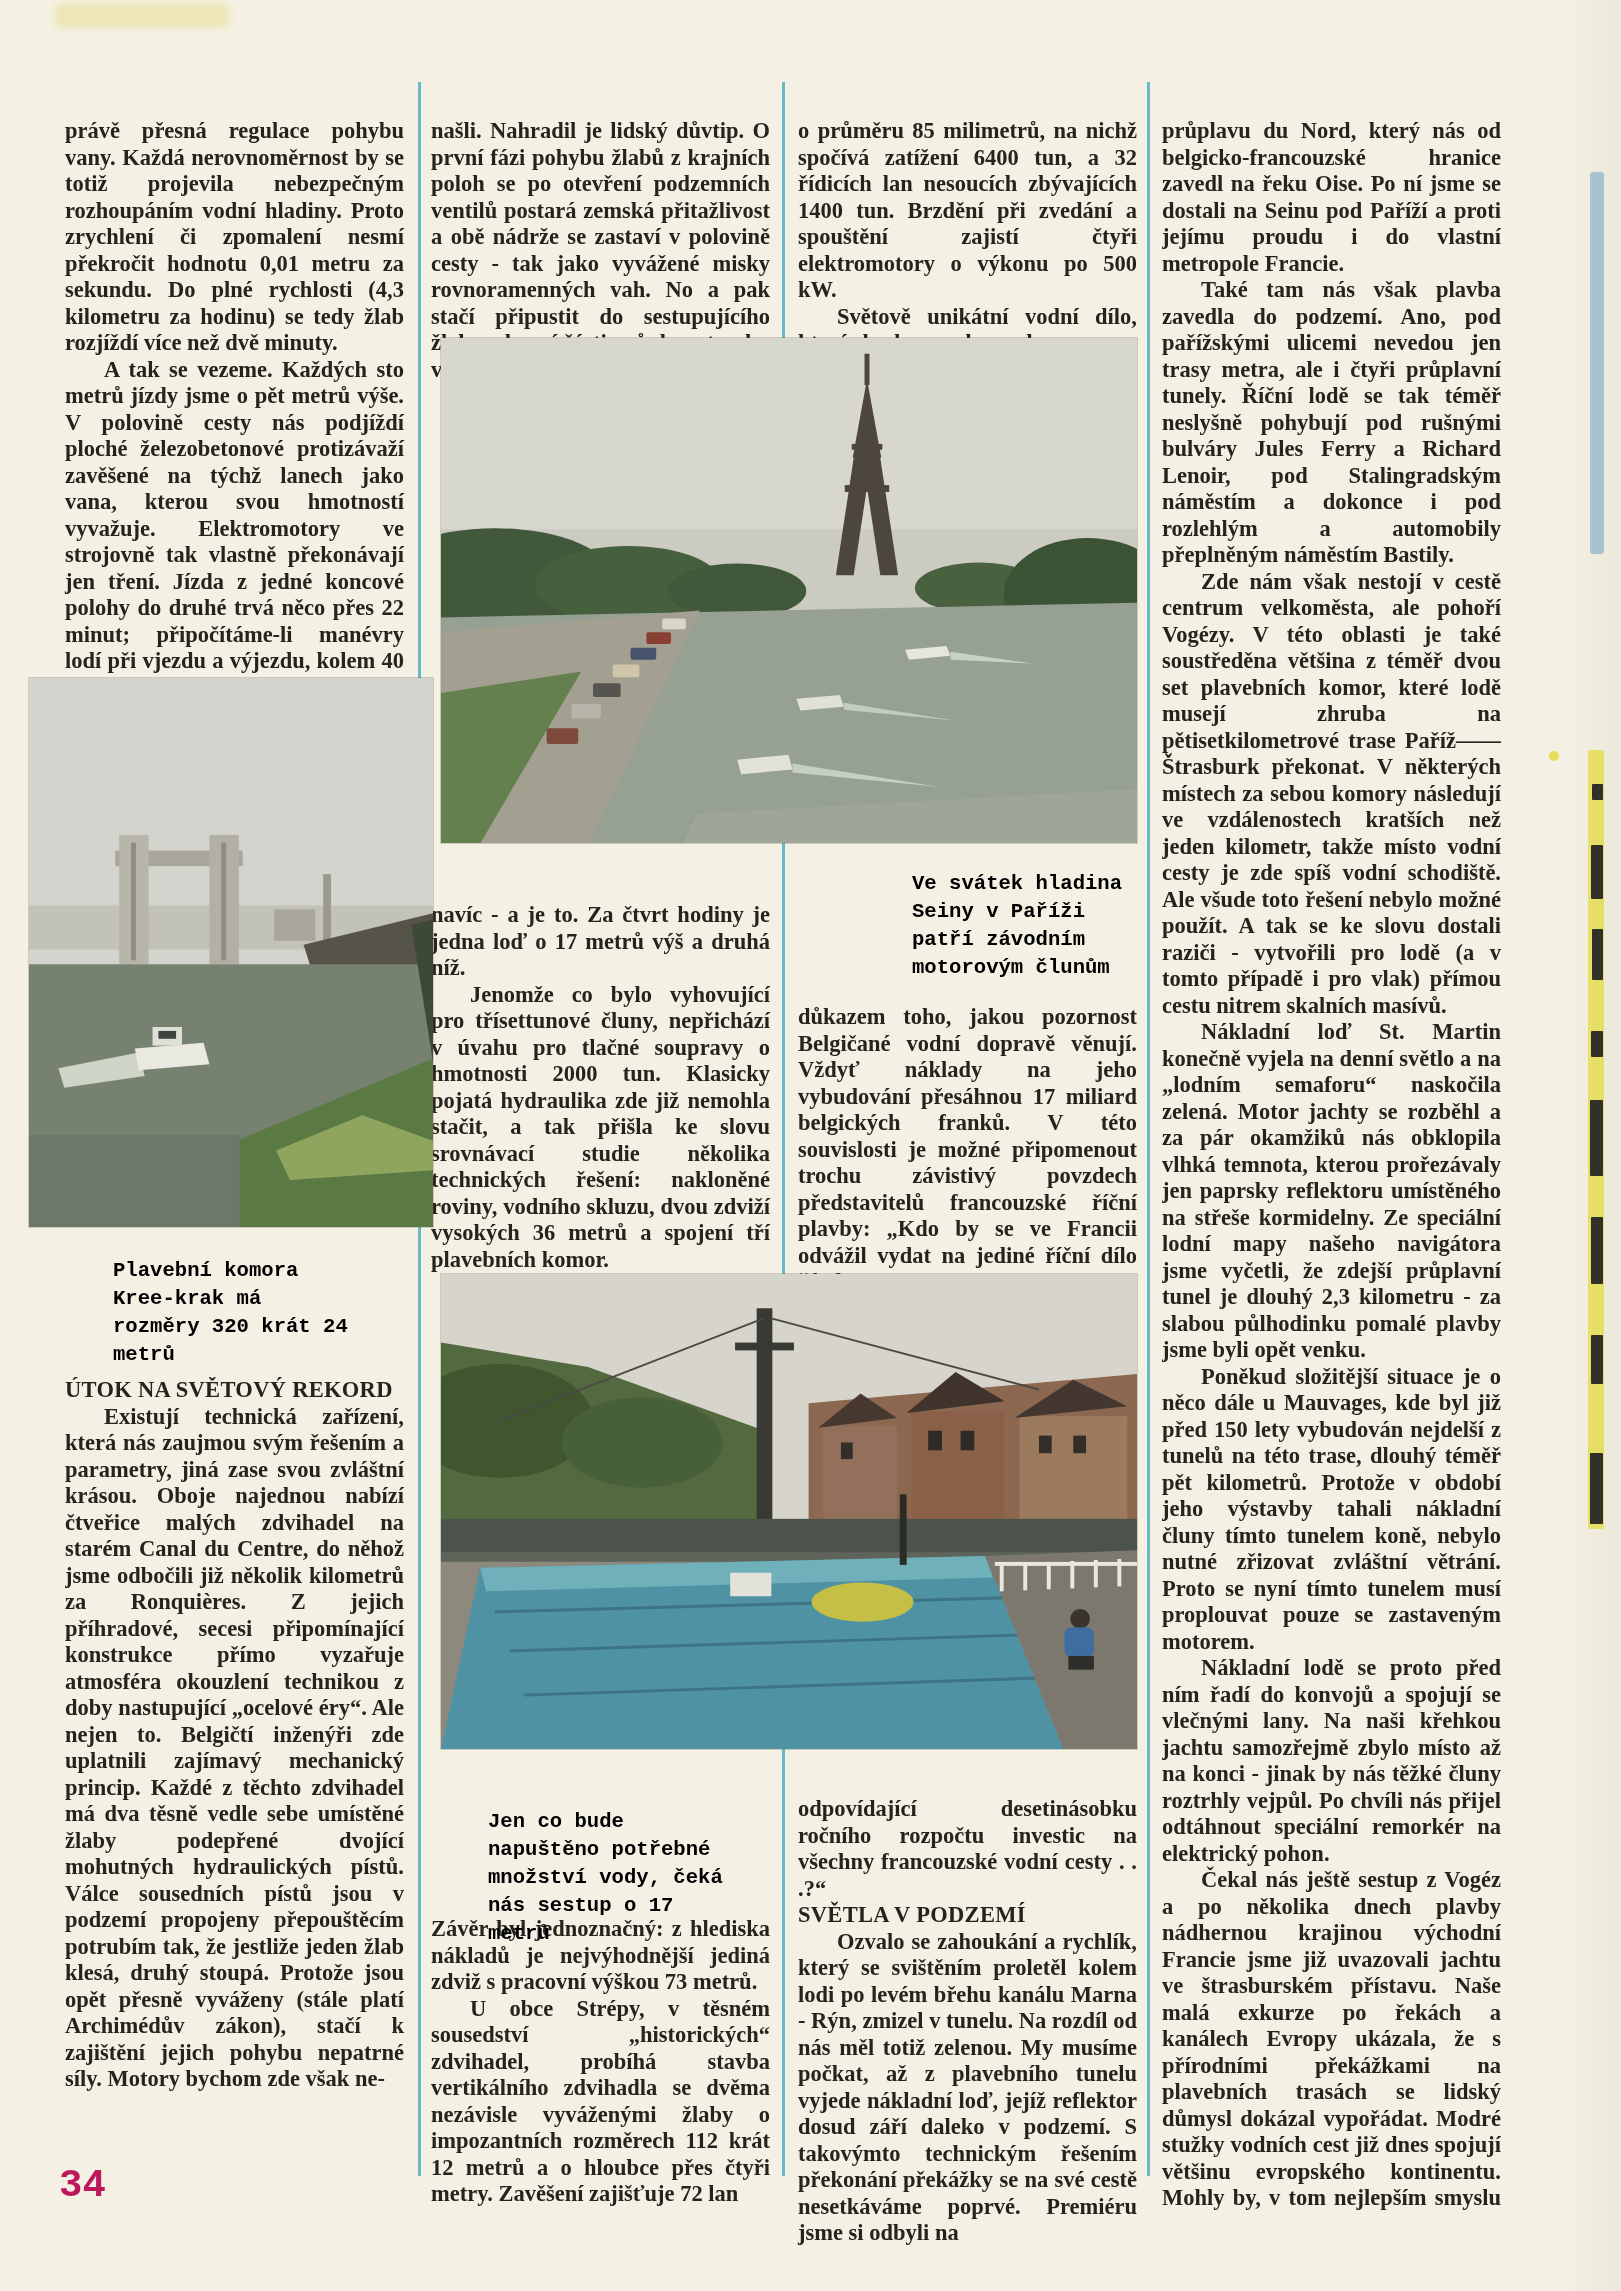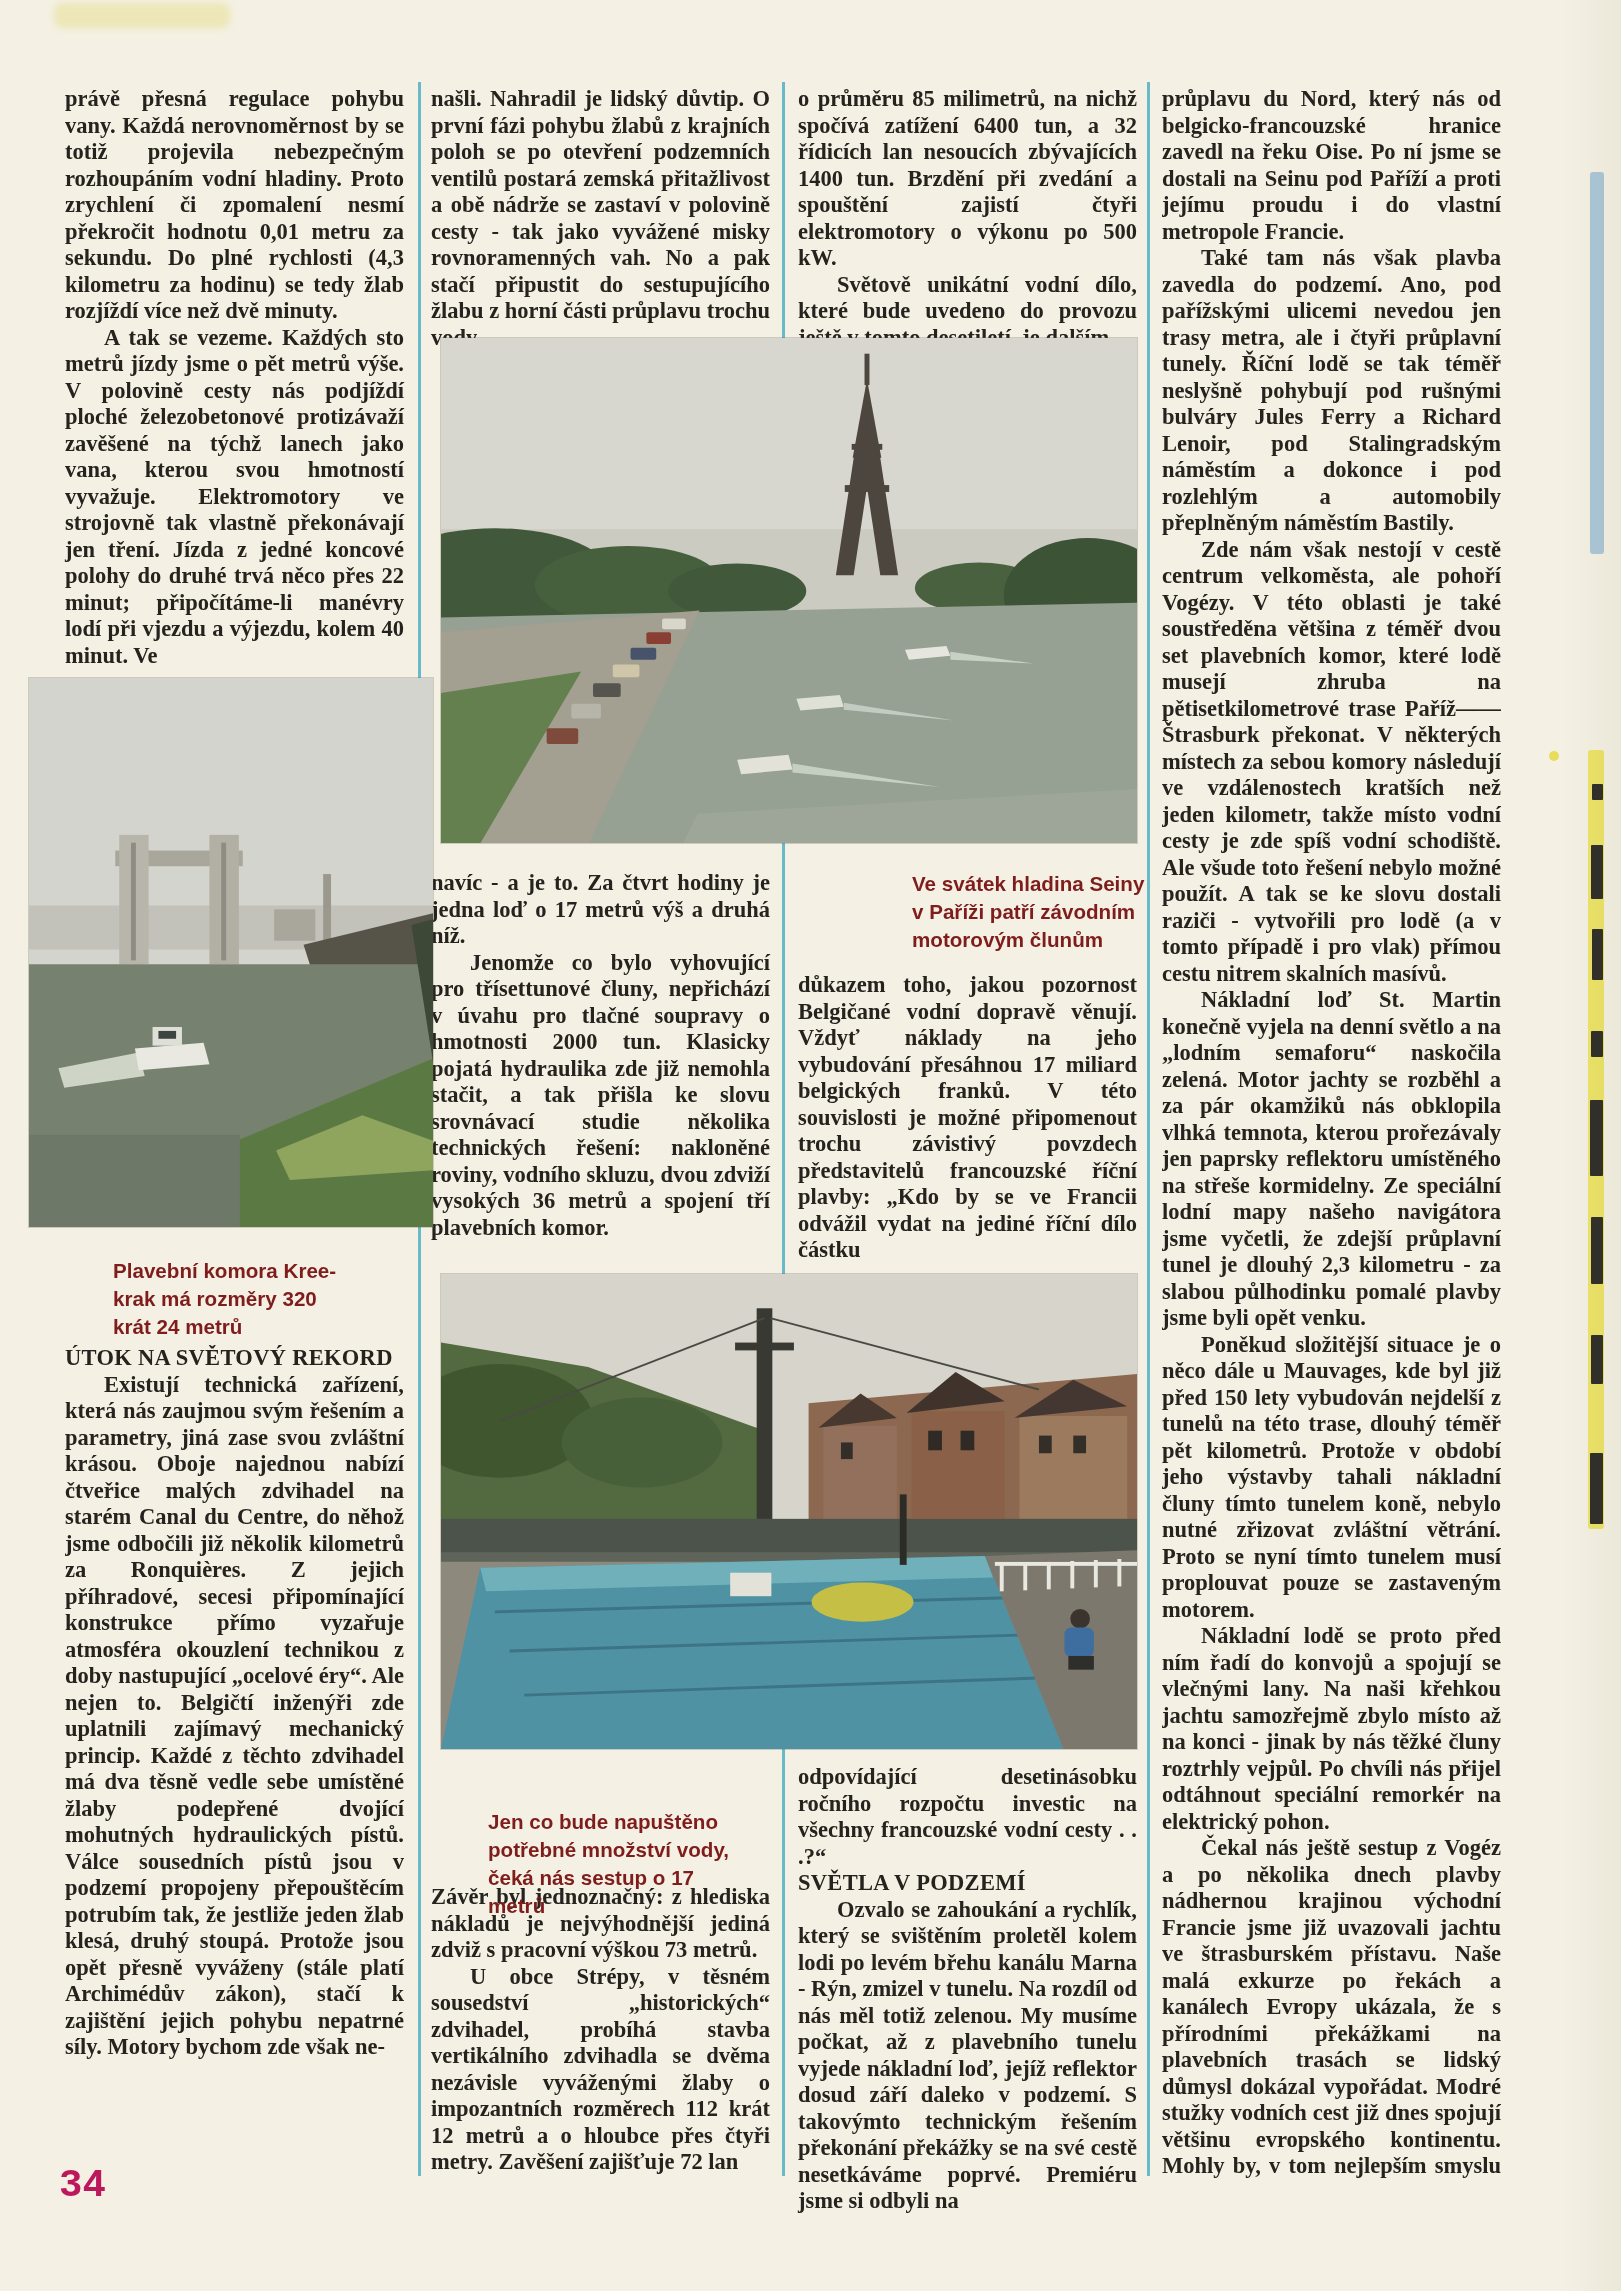--- a/index.html
+++ b/index.html
@@ -1,26 +1,26 @@
 <!DOCTYPE html>
 <html lang="cs"><head>
 <meta charset="utf-8">
 <style>
   html,body{margin:0;padding:0;background:#e9e5d7;}
   .page{position:relative;width:1621px;height:2292px;background:#f4f1e4;overflow:hidden;
         font-family:"Liberation Serif","DejaVu Serif",serif;color:#26231f;}
   .page::after{content:"";position:absolute;right:0;top:0;width:59px;height:100%;
         background:linear-gradient(to right, rgba(0,0,0,0) 0%, rgba(120,110,80,0.07) 100%);pointer-events:none;}
-  .col{position:absolute;width:339px;text-align:justify;font-size:22.5px;line-height:26.5px;font-weight:700;}
+  .col{position:absolute;width:339px;text-align:justify;font-size:22.5px;line-height:26.5px;font-weight:700;margin-top:32px;}
   .col p{margin:0;}
   .col p.indent{text-indent:39px;}
   .col .inline-heading{display:block;letter-spacing:0.3px;}
   .vrule{position:absolute;top:82px;width:2.9px;height:2094px;background:#59b4c5;opacity:0.9;}
-  .caption{position:absolute;font-family:Liberation Sans, sans-serif;
-           font-weight:700;color:#7f1d1d;font-size:20.6px;line-height:28px;text-align:left;}
+  .caption{position:absolute;font-family:Liberation Mono, monospace;
+           font-weight:700;color:#000000;font-size:20.6px;line-height:28px;text-align:left;}
   .photo{position:absolute;overflow:hidden;box-shadow:0 0 0 1px rgba(90,85,70,0.25);}
   .photo svg{display:block;width:100%;height:100%;}
   .page-number{position:absolute;left:59px;top:2164px;font-family:Liberation Mono, monospace;
            font-weight:700;font-size:39px;color:#be185d;}
   .edge-strip{position:absolute;border-radius:2.9px;}
   .edge-mark{position:absolute;background:#2e2d28;border-radius:1px;}
   .bleed-smudge{position:absolute;left:54px;top:2.9px;width:176px;height:25.5px;
            background:rgba(226,213,110,0.38);filter:blur(3.9px);border-radius:7.8px;}
   .clip-lower{max-height:839px;overflow:hidden;}
   .clip-col4{max-height:2098px;overflow:hidden;}

